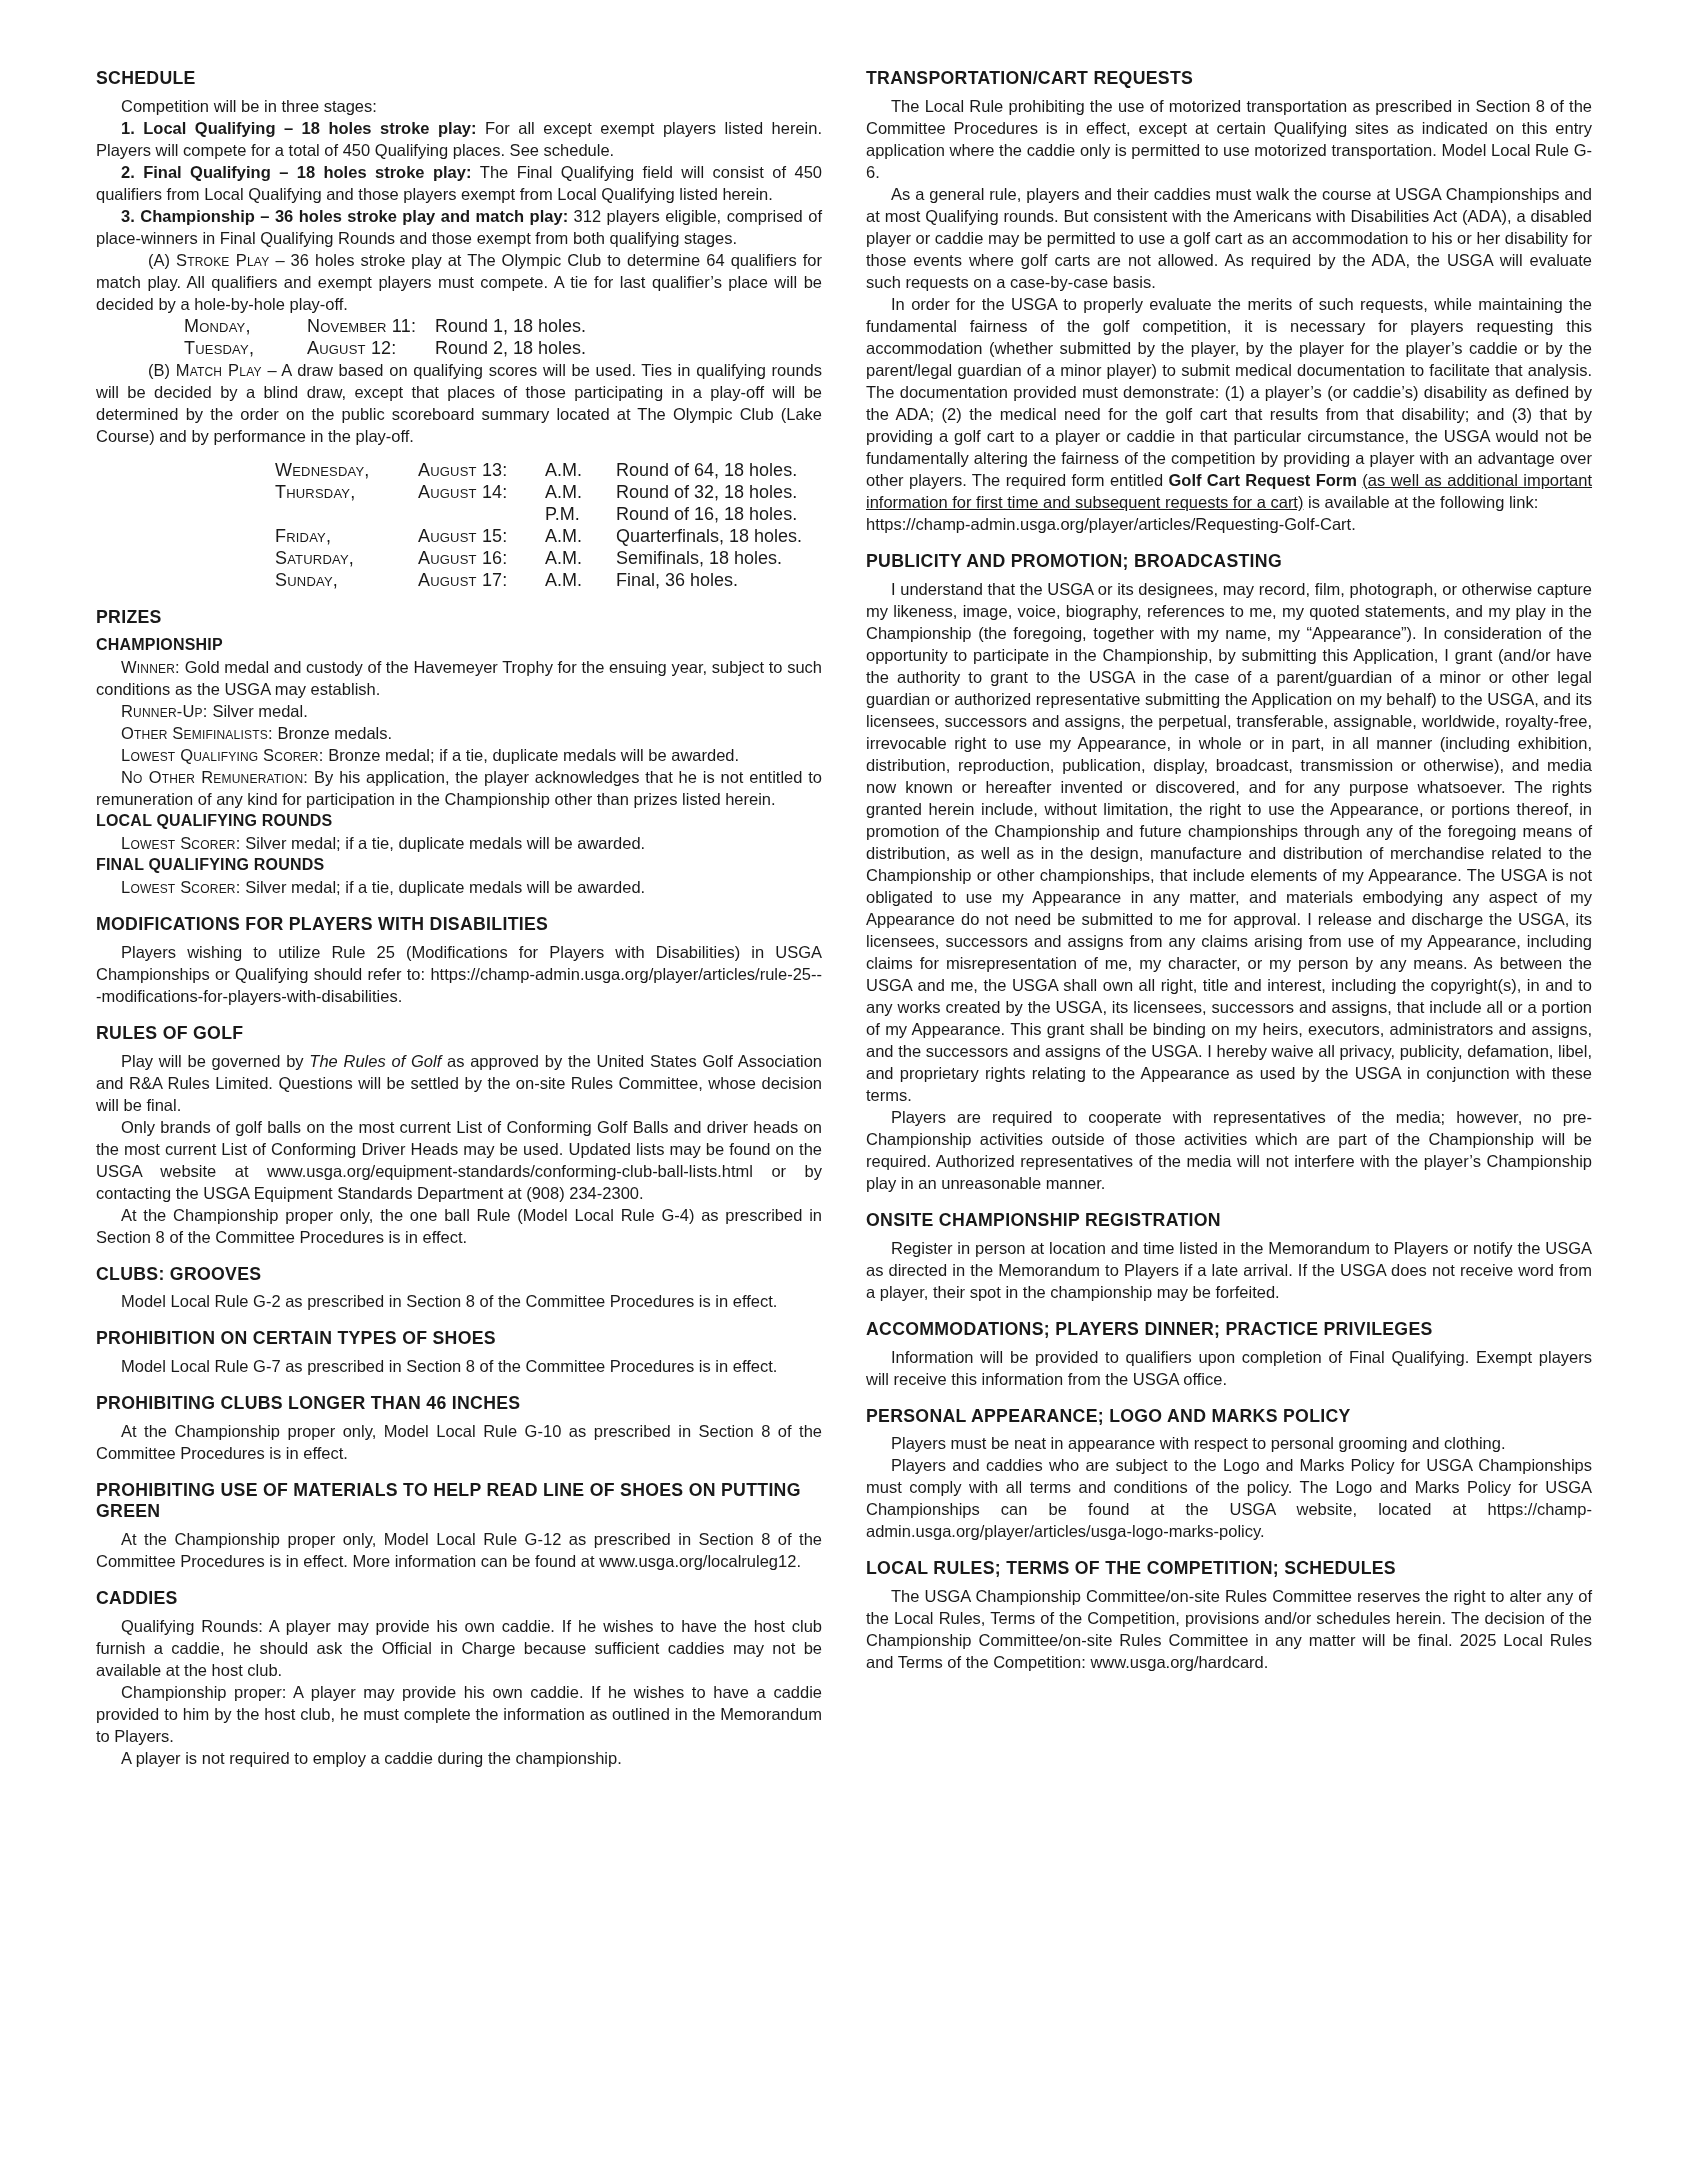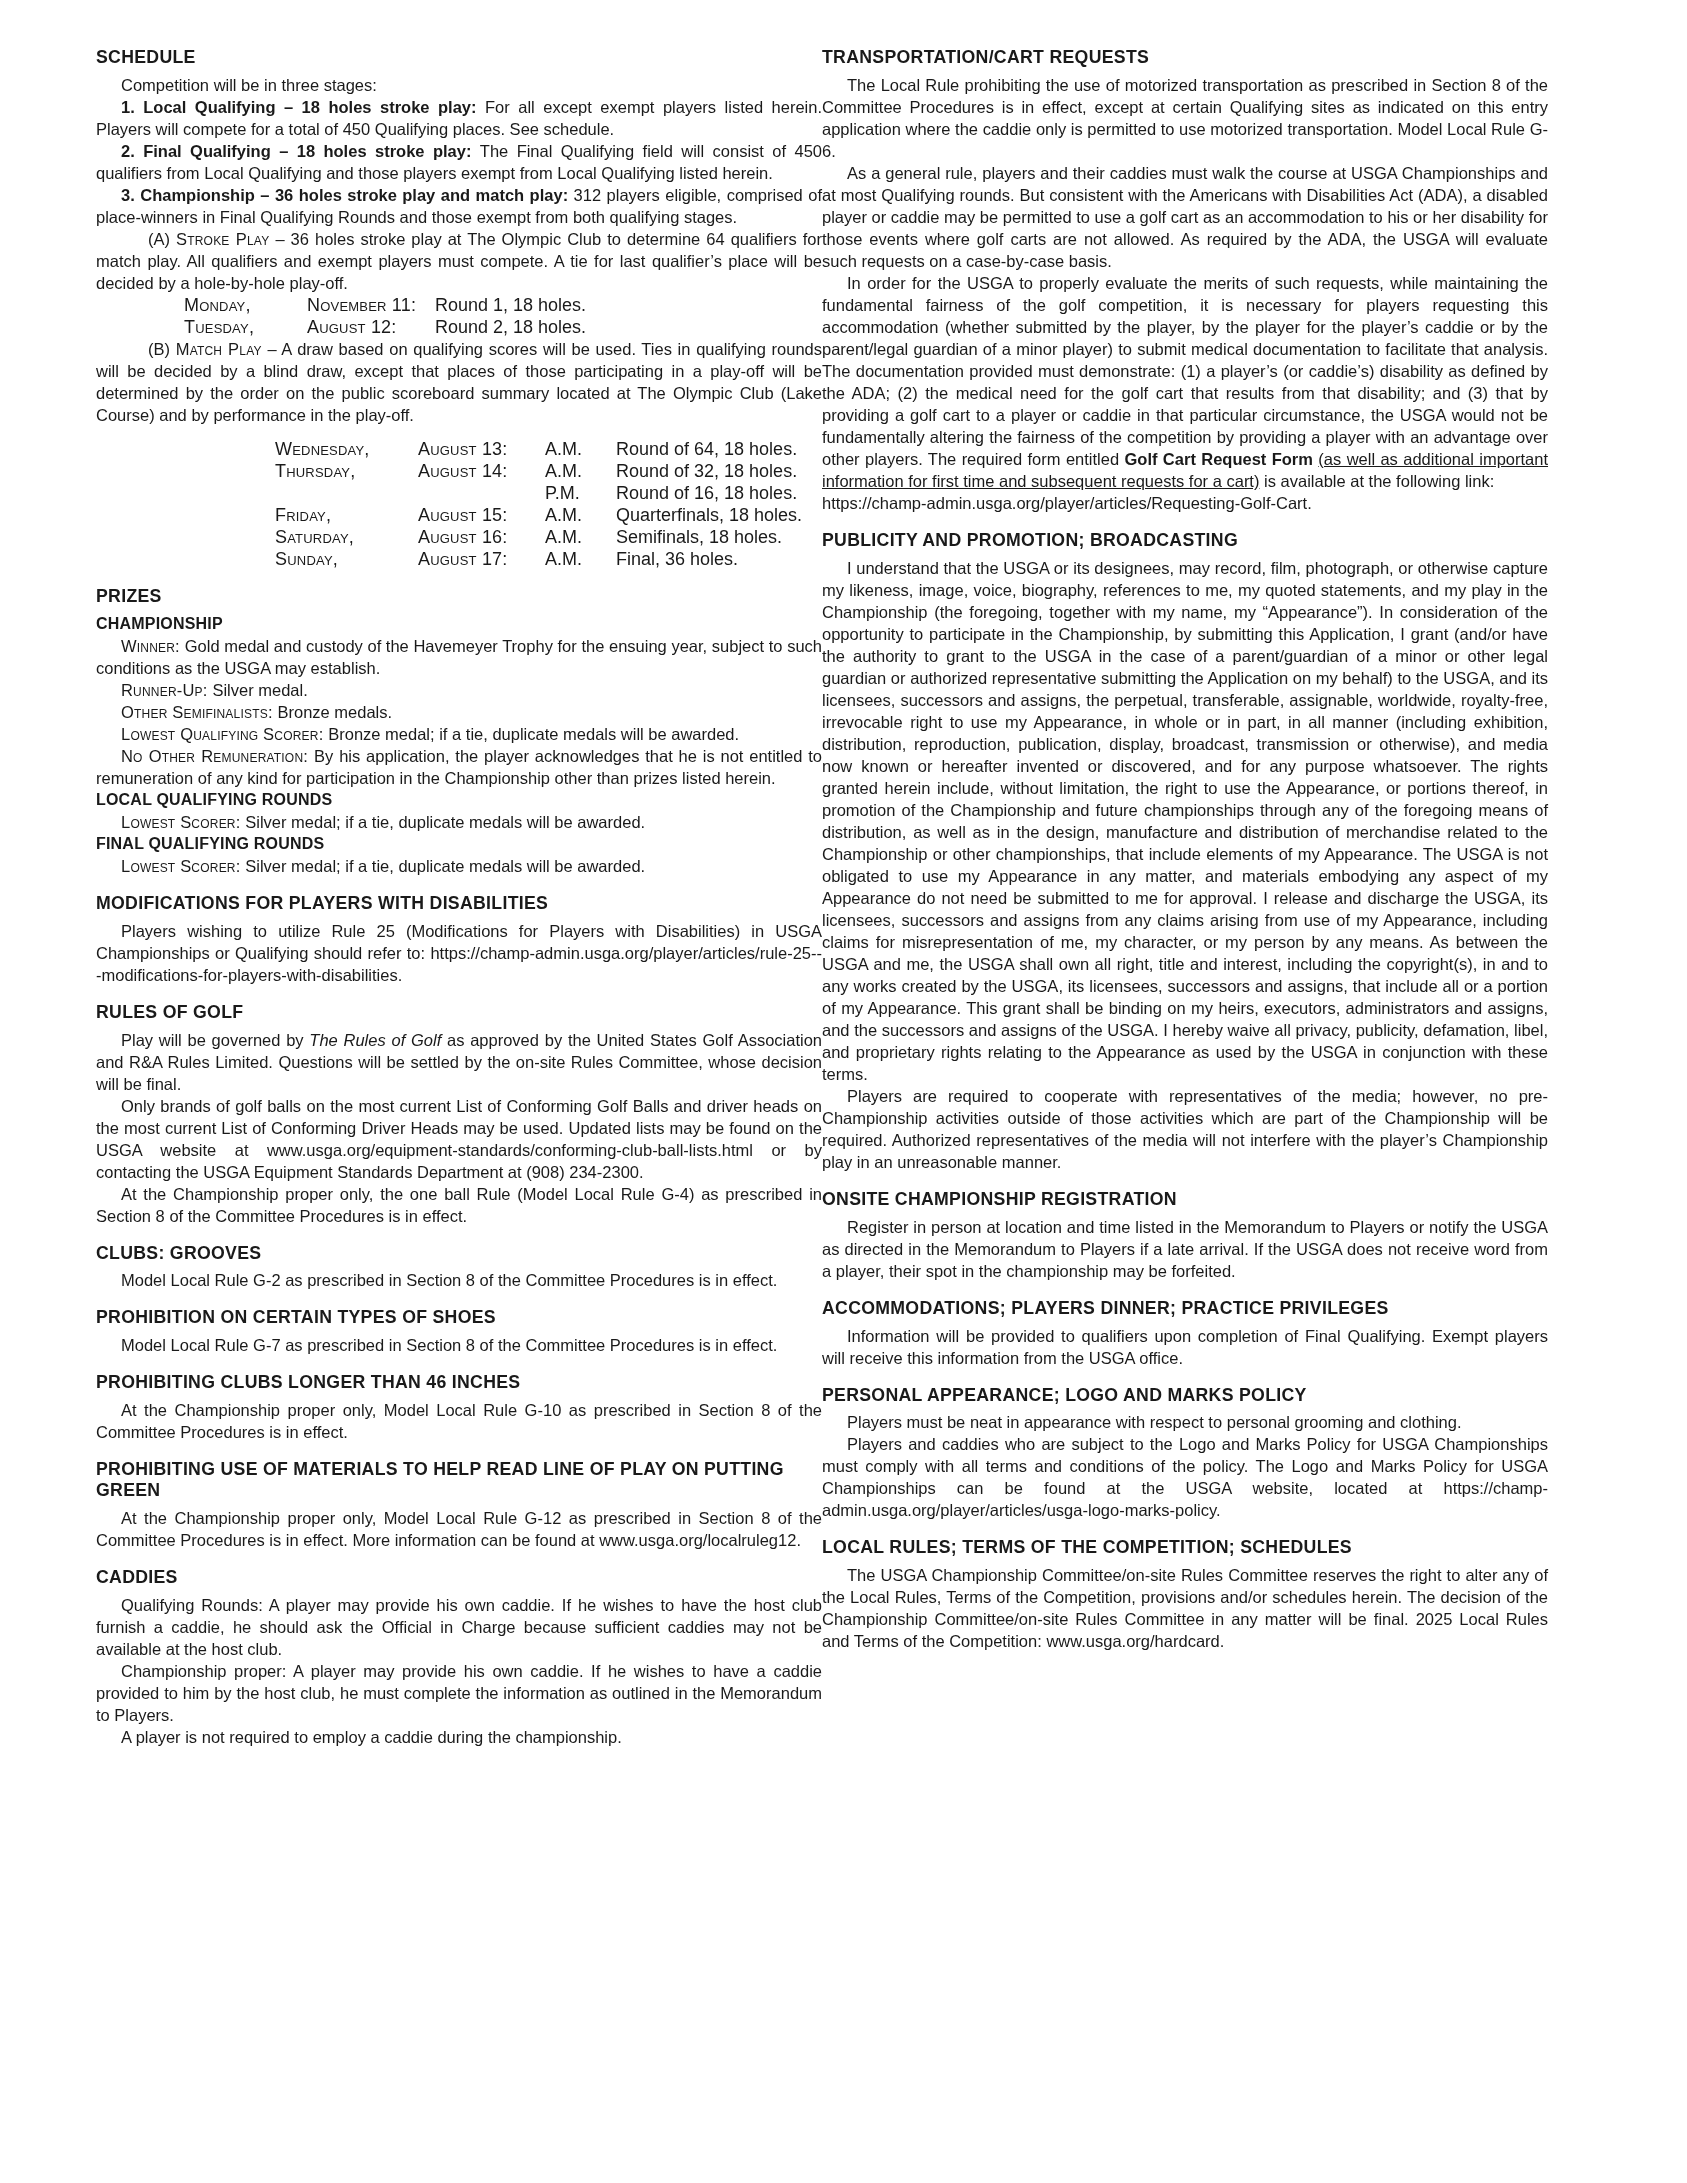--- a/index.html
+++ b/index.html
@@ -4,21 +4,21 @@
 <style>
   * { box-sizing: border-box; }
   html, body { margin: 0; padding: 0; }
   body {
     width: 1687px;
     min-height: 2183px;
     background: #ffffff;
     color: #1a1a1a;
     font-family: "Liberation Sans", "DejaVu Sans", sans-serif;
   }
-  .page { display: flex; padding: 47px 96px 51px 96px; }
+  .page { display: flex; gap: 44px; padding: 68px 96px 51px 96px; }
   .col { width: 726px; flex: 0 0 726px; }
   .heading {
     font-size: 17.7px; font-weight: 700; letter-spacing: 0.3px;
     margin: 16px 0 5.9px 0; line-height: 21px;
   }
   section:first-child .heading { margin-top: 0; }
   .para { font-size: 16.5px; line-height: 22px; margin: 0; text-align: justify; }
   .ind1 { text-indent: 25px; }
   .ind2 { text-indent: 52px; }
   .noind { text-indent: 0; }
@@ -114,21 +114,21 @@
       </section>
       <section>
         <h2 class="heading">PROHIBITION ON CERTAIN TYPES OF SHOES</h2>
         <p class="para ind1"><span>Model Local Rule G-7 as prescribed in Section 8 of the Committee Procedures is in effect.</span></p>
       </section>
       <section>
         <h2 class="heading">PROHIBITING CLUBS LONGER THAN 46 INCHES</h2>
         <p class="para ind1"><span>At the Championship proper only, Model Local Rule G-10 as prescribed in Section 8 of the Committee Procedures is in effect.</span></p>
       </section>
       <section>
-        <h2 class="heading">PROHIBITING USE OF MATERIALS TO HELP READ LINE OF PLAY ON PUTTING GREEN</h2>
+        <h2 class="heading">PROHIBITING USE OF MATERIALS TO HELP READ LINE OF SHOES ON PUTTING GREEN</h2>
         <p class="para ind1"><span>At the Championship proper only, Model Local Rule G-12 as prescribed in Section 8 of the Committee Procedures is in effect. More information can be found at www.usga.org/localruleg12.</span></p>
       </section>
       <section>
         <h2 class="heading">CADDIES</h2>
         <p class="para ind1"><span>Qualifying Rounds: A player may provide his own caddie. If he wishes to have the host club furnish a caddie, he should ask the Official in Charge because sufficient caddies may not be available at the host club.</span></p>
         <p class="para ind1"><span>Championship proper: A player may provide his own caddie. If he wishes to have a caddie provided to him by the host club, he must complete the information as outlined in the Memorandum to Players.</span></p>
         <p class="para ind1"><span>A player is not required to employ a caddie during the championship.</span></p>
       </section>
     </div>
   <div class="col" id="col-1">

